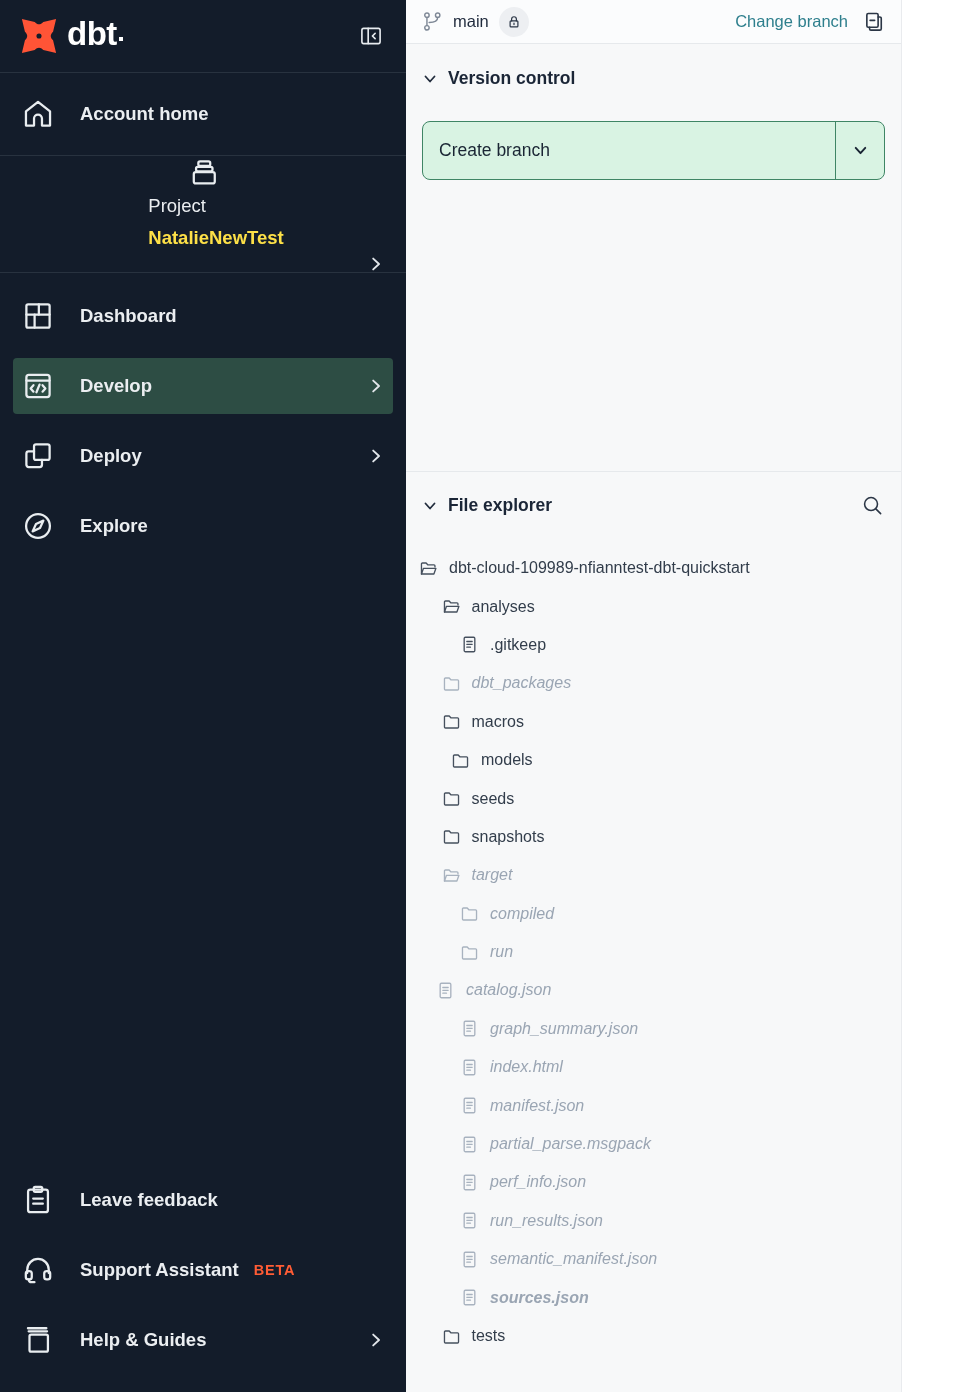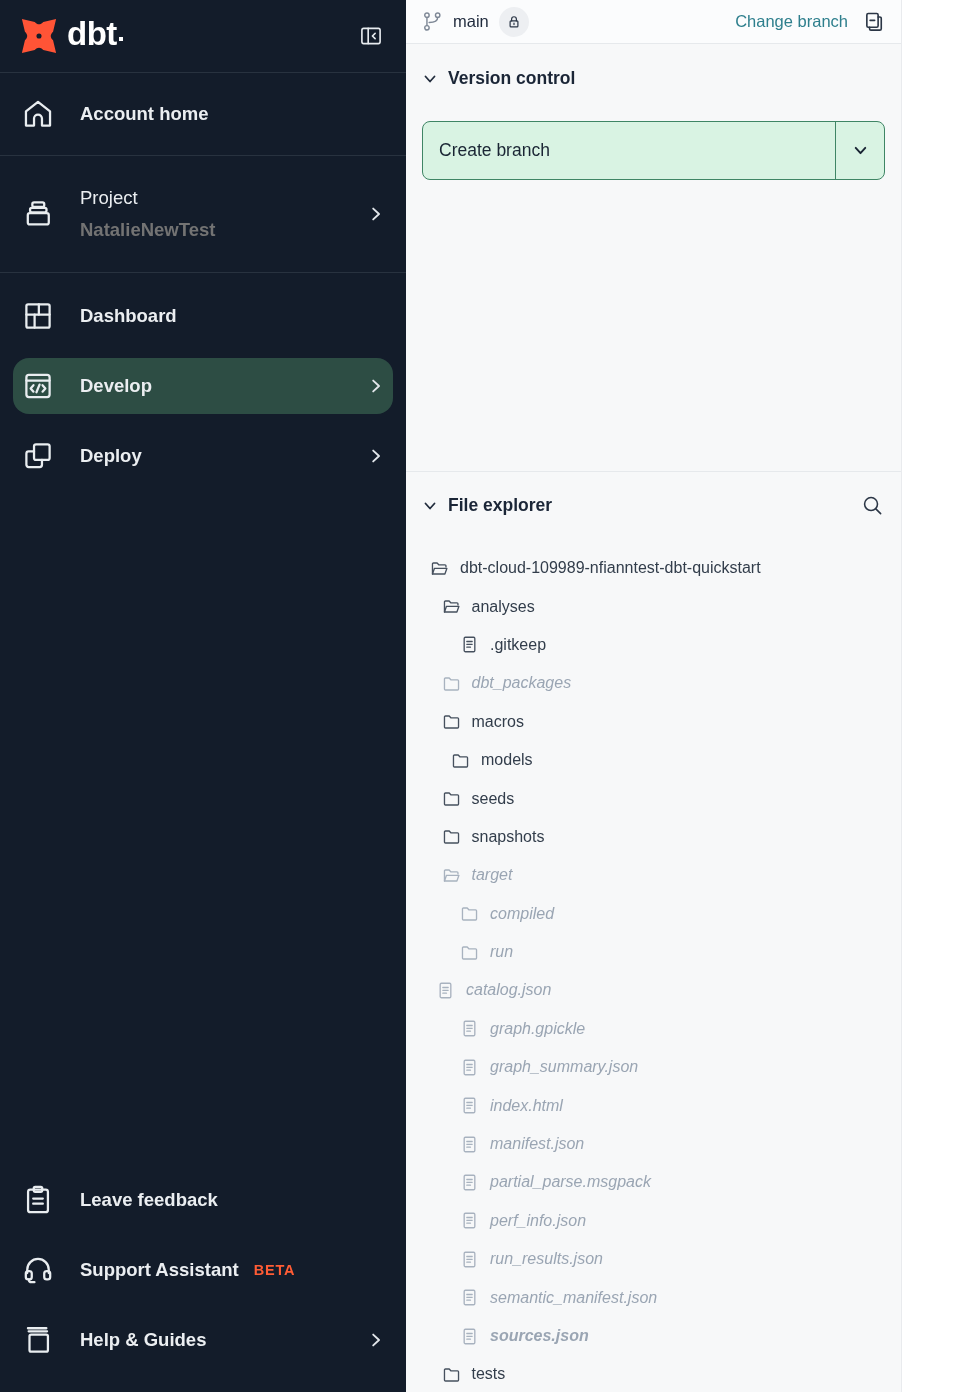--- a/index.html
+++ b/index.html
@@ -21,26 +21,26 @@
 
   .nav-item { display:flex; align-items:center; height:70px; padding:0 20px 0 21px; cursor:pointer; flex:none; }
   .nav-icon { width:34px; height:34px; flex:none; color:#e9edf0; display:flex; align-items:center; justify-content:center; }
   .nav-icon svg { width:34px; height:34px; }
   .nav-text { margin-left:25px; display:flex; align-items:center; min-width:0; }
   .nav-label { font-size:18.5px; font-weight:600; color:#ebeef1; white-space:nowrap; }
   .nav-badge { color:#ff5c35; font-weight:700; font-size:14.5px; letter-spacing:.8px; margin-left:15px; }
   .nav-chevron { margin-left:auto; width:20px; height:20px; color:#e2e6ea; flex:none; }
   .nav-chevron svg { width:20px; height:20px; }
   .item-account-home { height:82px; }
-  .item-project { height:116px; }
+  .item-project { height:116px;flex-direction:column; }
   .item-project .nav-text { flex-direction:column; align-items:flex-start; line-height:32px; }
   .item-project .nav-label { font-weight:400; }
-  .item-project .nav-sublabel { font-size:18.5px; font-weight:700; color:#737373; white-space:nowrap; }
+  .item-project .nav-sublabel { font-size:18.5px; font-weight:700; color:#fde047; white-space:nowrap; }
   .item-dashboard { margin-top:8px; }
-  .nav-item.active { background:#2d4d44; border-radius:16px; margin-left:13px; margin-right:13px;
+  .nav-item.active { background:#2d4d44; border-radius:4px; margin-left:13px; margin-right:13px;
                      height:56px; padding:0 7px 0 8px; margin-top:7px; margin-bottom:7px; }
   .sidebar-bottom { margin-top:auto; padding-bottom:17px; }
 
   
   .panel { width:496px; flex:none; background:#f7f8f9; border-right:1px solid #e9ebee;
            display:flex; flex-direction:column; height:100%; overflow:hidden; }
   .panel-header { height:44px; flex:none; display:flex; align-items:center; padding:0 14px 0 15px;
                   background:#fbfcfd; border-bottom:1px solid #e6e9ec; }
   .git-icon { width:23px; height:23px; color:#7e8896; flex:none; }
   .git-icon svg { width:23px; height:23px; }
@@ -170,20 +170,31 @@
               <rect x="9.2" y="3.8" width="11" height="11" rx="1.4"></rect>
               <path d="M14.8 14.8 v3.4 a1.6 1.6 0 0 1 -1.6 1.6 H5.4 a1.6 1.6 0 0 1 -1.6 -1.6 V10.4 a1.6 1.6 0 0 1 1.6 -1.6 h3.8"></path>
             </svg>
           </span>
           <span class="nav-text">
             <span class="nav-label">Deploy</span>
           </span>
           <span class="nav-chevron"><svg viewBox="0 0 20 20" fill="none" stroke="currentColor" stroke-linecap="round" stroke-linejoin="round" stroke-width="1.9">
               <polyline points="7.2,4.6 13,10 7.2,15.4"></polyline>
             </svg></span>
+        </div>
+        <div class="nav-item item-explore">
+          <span class="nav-icon">
+            <svg viewBox="0 0 24 24" fill="none" stroke="currentColor" stroke-linecap="round" stroke-linejoin="round" stroke-width="1.6">
+              <circle cx="12" cy="12" r="8.4"></circle>
+              <path d="M15.8 8.2 L13.4 13.4 L8.2 15.8 L10.6 10.6 Z"></path>
+            </svg>
+          </span>
+          <span class="nav-text">
+            <span class="nav-label">Explore</span>
+          </span>
         </div>
       </nav>
 
     <div class="sidebar-bottom" id="nav-bottom">
         <div class="nav-item item-leave-feedback">
           <span class="nav-icon">
             <svg viewBox="0 0 24 24" fill="none" stroke="currentColor" stroke-linecap="round" stroke-linejoin="round" stroke-width="1.6">
               <rect x="5" y="4.6" width="14" height="16" rx="1.6"></rect>
               <rect x="9" y="2.8" width="6" height="3.4" rx="1"></rect>
               <line x1="8.6" y1="11" x2="15.4" y2="11"></line>
@@ -286,21 +297,21 @@
           <span class="section-title-text">File explorer</span>
         </div>
         <button class="search-btn">
           <svg viewBox="0 0 24 24" fill="none" stroke="currentColor" stroke-width="1.5" stroke-linecap="round">
             <circle cx="10.6" cy="10.6" r="6.2"></circle>
             <line x1="15.2" y1="15.2" x2="19.8" y2="19.8"></line>
           </svg>
         </button>
       </div>
       <div class="file-tree" id="file-tree">
-          <div class="tree-row" style="padding-left: 24px;">
+          <div class="tree-row" style="padding-left: 13px;">
             <span class="tree-icon">
               <svg viewBox="0 0 20 20" fill="none" stroke="currentColor" stroke-linecap="round" stroke-linejoin="round" stroke-width="1.4">
                 <path d="M2.6 15.8 V5.2 a1 1 0 0 1 1 -1 h3.9 l1.7 1.9 h6.6 a1 1 0 0 1 1 1 v1.2"></path>
                 <path d="M2.6 15.8 l2.1 -6 h13.1 l-2.1 6 z"></path>
               </svg>
             </span>
             <span class="tree-label">dbt-cloud-109989-nfianntest-dbt-quickstart</span>
           </div>
           <div class="tree-row" style="padding-left: 35.5px;">
             <span class="tree-icon">
@@ -400,31 +411,20 @@
           </div>
           <div class="tree-row muted" style="padding-left: 54px;">
             <span class="tree-icon">
               <svg viewBox="0 0 20 20" fill="none" stroke="currentColor" stroke-linecap="round" stroke-linejoin="round" stroke-width="1.4">
                 <rect x="4.4" y="2.4" width="11.2" height="15.2" rx="1.3"></rect>
                 <line x1="7.2" y1="6.8" x2="12.8" y2="6.8"></line>
                 <line x1="7.2" y1="9.8" x2="12.8" y2="9.8"></line>
                 <line x1="7.2" y1="12.8" x2="11" y2="12.8"></line>
               </svg>
             </span>
-            <span class="tree-label">graph.gpickle</span>
-          </div>
-          <div class="tree-row muted" style="padding-left: 54px;">
-            <span class="tree-icon">
-              <svg viewBox="0 0 20 20" fill="none" stroke="currentColor" stroke-linecap="round" stroke-linejoin="round" stroke-width="1.4">
-                <rect x="4.4" y="2.4" width="11.2" height="15.2" rx="1.3"></rect>
-                <line x1="7.2" y1="6.8" x2="12.8" y2="6.8"></line>
-                <line x1="7.2" y1="9.8" x2="12.8" y2="9.8"></line>
-                <line x1="7.2" y1="12.8" x2="11" y2="12.8"></line>
-              </svg>
-            </span>
             <span class="tree-label">graph_summary.json</span>
           </div>
           <div class="tree-row muted" style="padding-left: 54px;">
             <span class="tree-icon">
               <svg viewBox="0 0 20 20" fill="none" stroke="currentColor" stroke-linecap="round" stroke-linejoin="round" stroke-width="1.4">
                 <rect x="4.4" y="2.4" width="11.2" height="15.2" rx="1.3"></rect>
                 <line x1="7.2" y1="6.8" x2="12.8" y2="6.8"></line>
                 <line x1="7.2" y1="9.8" x2="12.8" y2="9.8"></line>
                 <line x1="7.2" y1="12.8" x2="11" y2="12.8"></line>
               </svg>

